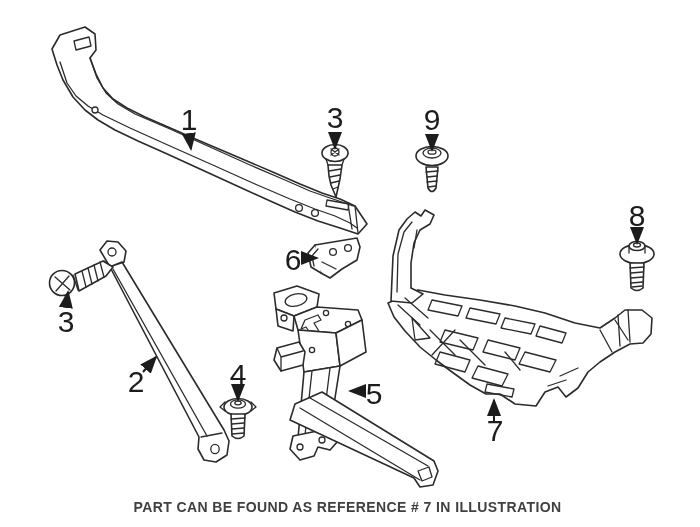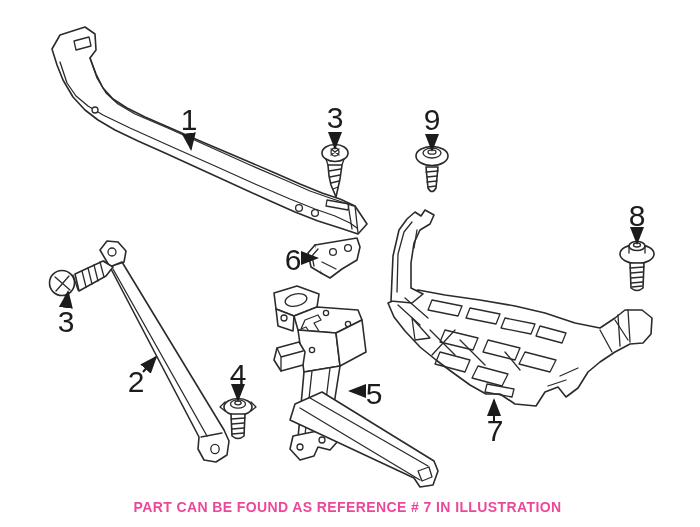--- a/index.html
+++ b/index.html
@@ -12,21 +12,21 @@
   .detail{fill:none;stroke:#2b2b2b;stroke-width:1.3;stroke-linejoin:round;stroke-linecap:round;}
   .hole{fill:#ffffff;stroke:#2b2b2b;stroke-width:1.3;}
   .arrow{stroke:#1c1c1c;stroke-width:2;fill:none;}
   .callout-num{
     font-family:"Liberation Sans",sans-serif;font-size:30px;fill:#1c1c1c;
     text-anchor:middle;font-weight:400;
   }
   .ref-note{
     position:absolute;left:0;right:5px;top:499px;height:20px;
     text-align:center;font-weight:bold;font-size:14px;letter-spacing:0.4px;
-    color:#ec4899;
+    color:#404040;
   }
 </style>
 </head>
 <body>
 
 <div class="stage">
 
   <svg width="700" height="527" viewBox="0 0 700 527">
     <defs>
       <marker id="ah" markerWidth="9" markerHeight="7" refX="8" refY="3.5" orient="auto">

